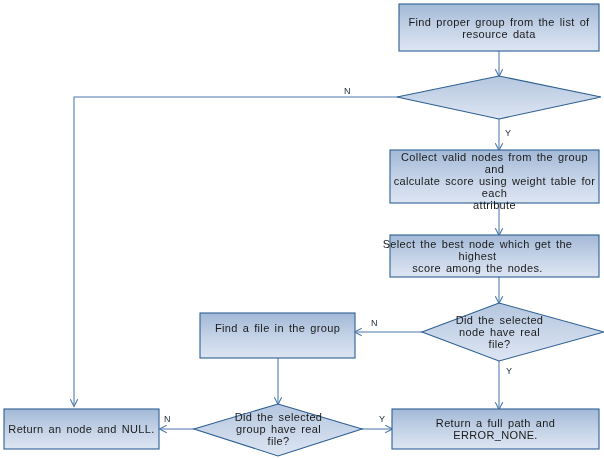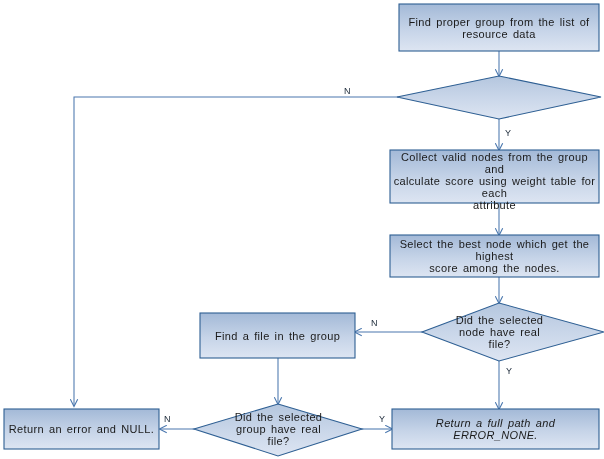--- a/index.html
+++ b/index.html
@@ -104,36 +104,36 @@
   </svg>
 
   <div class="node-label" style="left:404px; top:4px; width:190px; height:47px;">Find proper group from the list of
 resource data</div>
 
 
   <div class="node-label" style="left:393px; top:150px; width:203px; height:61px;">Collect valid nodes from the group and
 calculate score using weight table for each
 attribute</div>
 
-  <div class="node-label" style="left:393px; top:235px; width:203px; height:42px;">Select the best node which get the highest
+  <div class="node-label" style="left:376px; top:235px; width:203px; height:42px;">Select the best node which get the highest
 score among the nodes.</div>
 
   <div class="node-label" style="left:452px; top:310px; width:95px; height:44px;">Did the selected
 node have real
 file?</div>
 
-  <div class="node-label" style="left:203px; top:313px; width:149px; height:45px;">Find a file in the group</div>
+  <div class="node-label" style="left:203px; top:305px; width:149px; height:45px;">Find a file in the group</div>
 
   <div class="node-label" style="left:231px; top:407px; width:95px; height:44px;">Did the selected
 group have real
 file?</div>
 
-  <div class="node-label" style="left:7px; top:409px; width:149px; height:40px;">Return an error and NULL.</div>
+  <div class="node-label" style="left:7px; top:409px; width:149px; height:40px;">Return an node and NULL.</div>
 
-  <div class="node-label" style="left:395px; top:409px; width:201px; height:40px;font-style:italic;">Return a full path and ERROR_NONE.</div>
+  <div class="node-label" style="left:395px; top:409px; width:201px; height:40px;">Return a full path and ERROR_NONE.</div>
 
   <div class="edge-label" style="left:344px; top:86px;">N</div>
 
   <div class="edge-label" style="left:505px; top:128px;">Y</div>
 
   <div class="edge-label" style="left:371px; top:318px;">N</div>
 
   <div class="edge-label" style="left:506px; top:366px;">Y</div>
 
   <div class="edge-label" style="left:164px; top:414px;">N</div>

